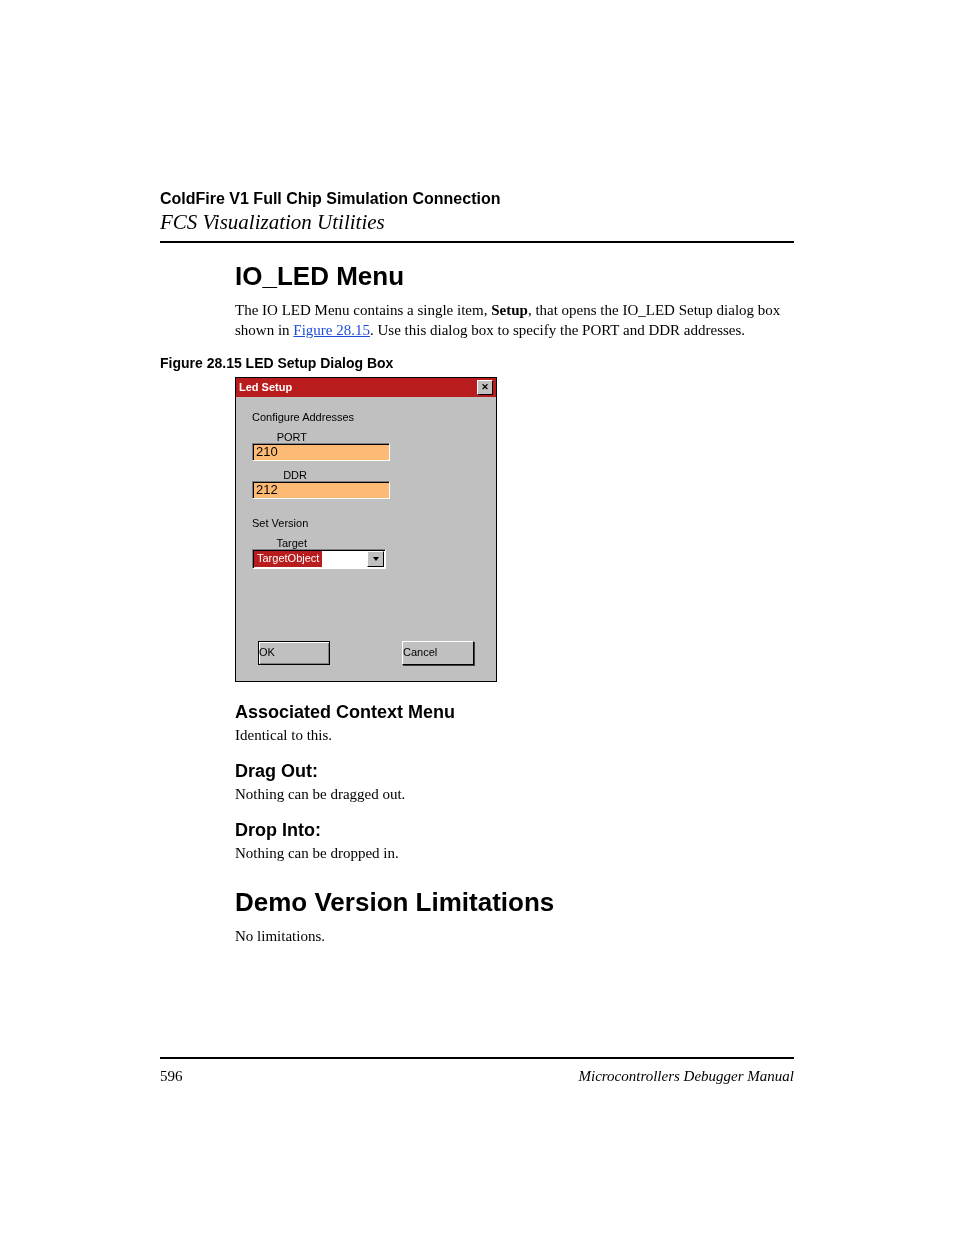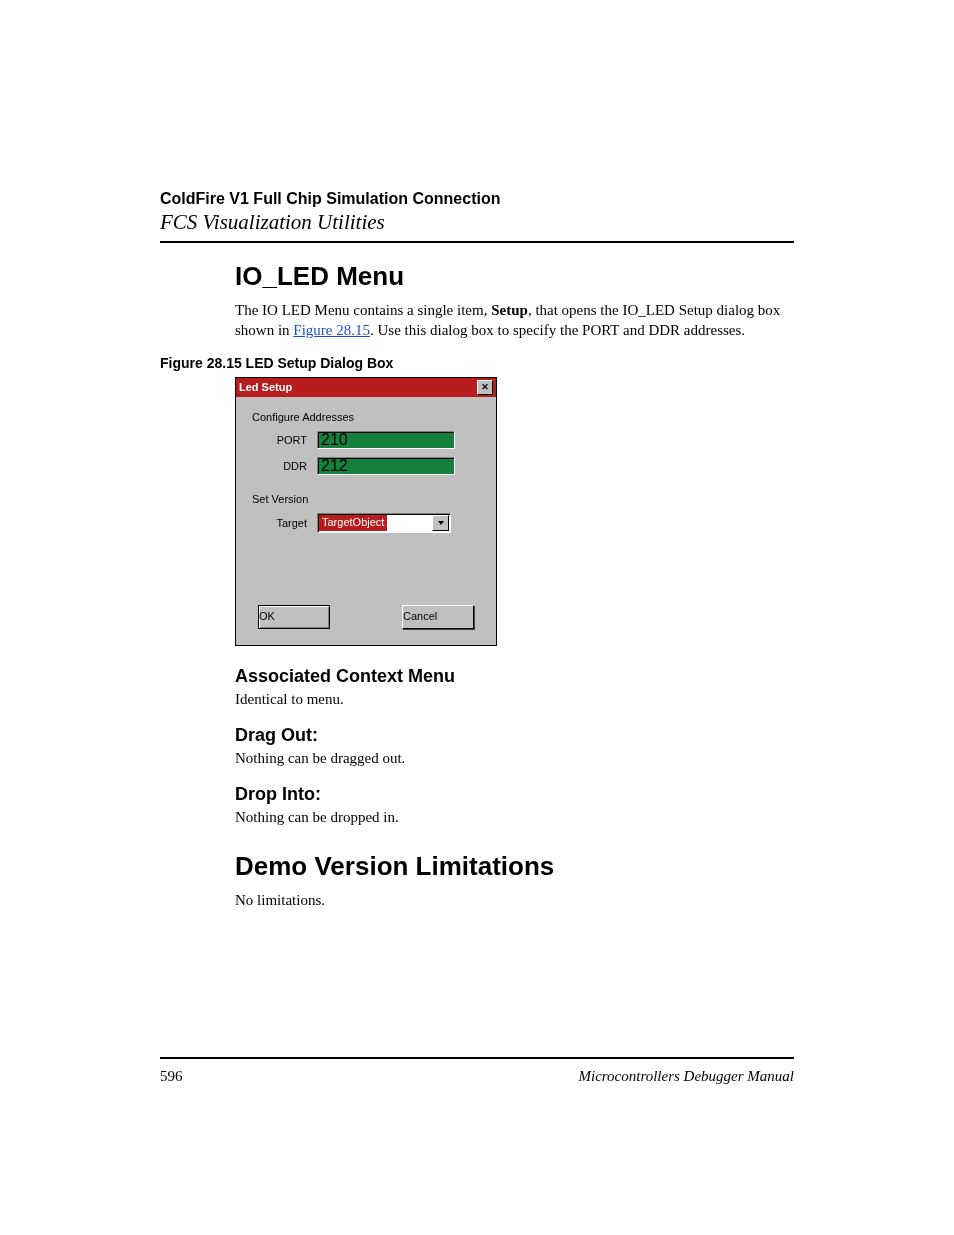--- a/index.html
+++ b/index.html
@@ -101,40 +101,41 @@
   }
   .dialog-body {
     padding: 14px 16px 16px 16px;
   }
   .group-label {
     font-size: 11px;
     margin-bottom: 8px;
   }
   .field-row {
     display: flex;
-    align-items: center;
+    align-items: flex-start;
     margin-bottom: 8px;
+    flex-direction: column;
   }
   .field-label {
     width: 55px;
     text-align: right;
     padding-right: 10px;
     font-family: Arial, sans-serif;
     font-size: 11px;
   }
   .text-input {
     width: 130px;
     height: 16px;
-    background: #15803d;
+    background: #fdba74;
     border-top: 1px solid #808080;
     border-left: 1px solid #808080;
     border-right: 1px solid #fff;
     border-bottom: 1px solid #fff;
     box-shadow: inset 1px 1px 0 #000;
-    font-size: 16px;
+    font-size: 13px;
     padding: 0 3px;
     line-height: 16px;
   }
   .dropdown {
     width: 132px;
     height: 18px;
     background: #fff;
     border-top: 1px solid #808080;
     border-left: 1px solid #808080;
     border-right: 1px solid #fff;
@@ -276,21 +277,21 @@
         <div class="button-row">
           <div class="win-button default">OK</div>
           <div class="win-button">Cancel</div>
         </div>
       </div>
     </div>
   </div>
 
   <div class="content-indent">
     <h2 class="sub">Associated Context Menu</h2>
-    <p class="body-text">Identical to menu.</p>
+    <p class="body-text">Identical to this.</p>
 
     <h2 class="sub">Drag Out:</h2>
     <p class="body-text">Nothing can be dragged out.</p>
 
     <h2 class="sub">Drop Into:</h2>
     <p class="body-text">Nothing can be dropped in.</p>
 
     <h1 class="section-big">Demo Version Limitations</h1>
     <p class="body-text">No limitations.</p>
   </div>

